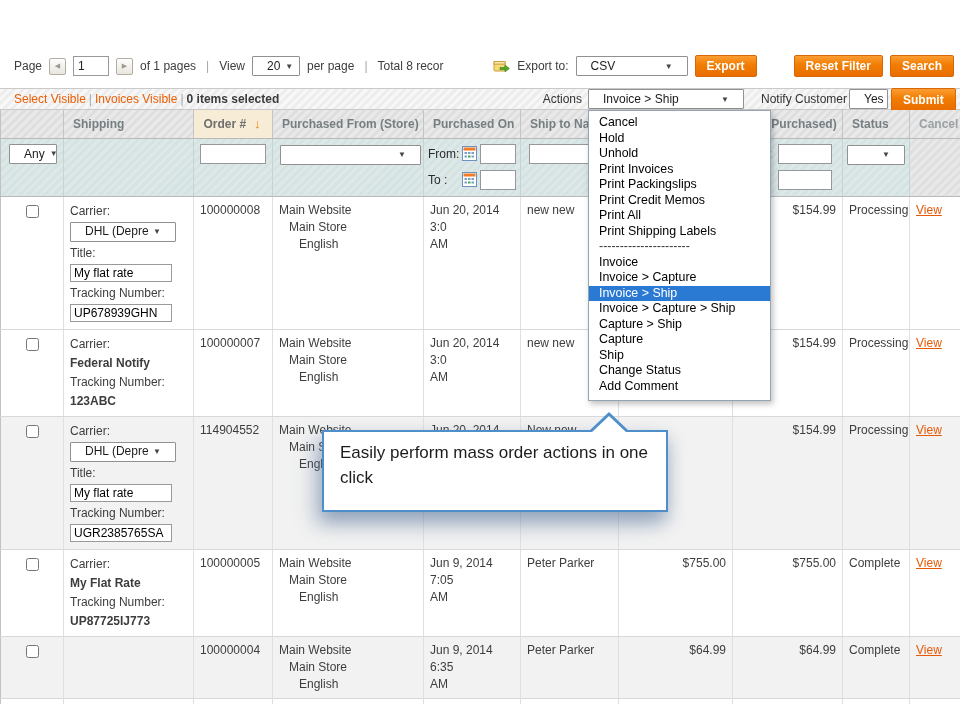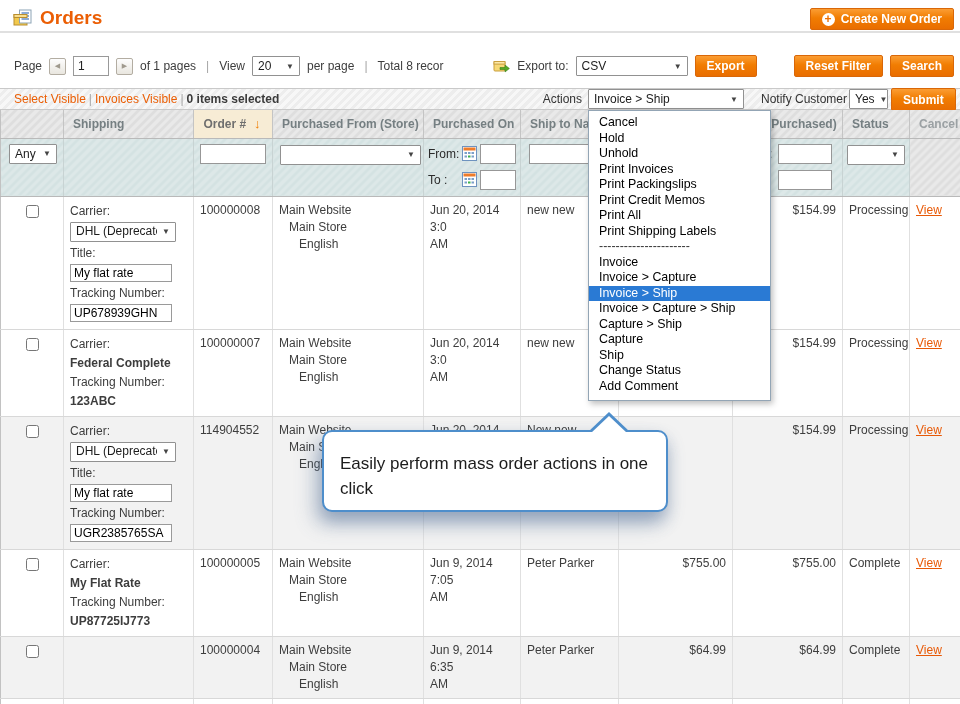--- a/index.html
+++ b/index.html
@@ -19,21 +19,21 @@
   .create-btn{position:absolute;right:6px;top:8px;}
 
   
   .toolbar{position:absolute;top:52px;left:14px;right:6px;height:28px;display:flex;justify-content:space-between;align-items:center;}
   .tb-left,.tb-right{display:flex;align-items:center;gap:7px;}
   .sep{color:#a5a5a5;padding:0 3px;}
   .pgbtn{display:inline-flex;align-items:center;justify-content:center;width:15px;height:15px;
        background:linear-gradient(#fdfdfd,#e9e6df);border:1px solid #b3ada2;border-radius:2px;color:#a09a8e;font-size:7px;cursor:default;}
   .page-input{width:26px;height:16px;border:1px solid #999;font-family:inherit;font-size:12px;text-align:left;padding:1px 4px;color:#222;}
   .fselect{display:inline-flex;justify-content:space-between;align-items:center;background:#fff;border:1px solid #919191;
-       height:20px;padding:0 5px;font-size:12px;color:#1c1c1c;box-sizing:border-box;border-radius:1px;cursor:default;white-space:nowrap;overflow:hidden;}
+       height:20px;padding:0 14px;font-size:12px;color:#1c1c1c;box-sizing:border-box;border-radius:1px;cursor:default;white-space:nowrap;overflow:hidden;}
   .fselect .arr{font-size:8px;color:#444;margin-left:5px;flex:none;}
   .view-select{width:48px;}
   .csv-select{width:112px;}
 
   
   .massaction{position:absolute;top:88px;left:0;width:960px;height:22px;box-sizing:border-box;
        border-top:1px solid #c9c9c9;border-bottom:1px solid #c9c9c9;
        background:repeating-linear-gradient(135deg,#f7f7f7 0 3px,#ededed 3px 6px);
        display:flex;align-items:center;padding:0 0 0 14px;}
   .olink{color:#eb5e04;cursor:pointer;text-decoration:none;}
@@ -89,52 +89,33 @@
 
   
   .dropdown-panel{position:absolute;left:588px;top:110px;width:183px;box-sizing:border-box;z-index:50;
        background:#fff;border:1px solid #93a5b5;box-shadow:2px 3px 6px rgba(0,0,0,.25);padding:4px 0 6px 0;}
   .dd-item{line-height:15.5px;font-size:12.4px;color:#000;padding:0 4px 0 10px;white-space:nowrap;cursor:default;}
   .dd-item.selected{background:#2a7ad4;color:#fff;}
   .dd-item.sep{color:#333;}
 
   
   .tooltip{position:absolute;left:322px;top:430px;width:346px;height:82px;box-sizing:border-box;z-index:60;
-       background:#fff;border:2px solid #4e8ecb;border-radius:10px;padding:19px 16px;
+       background:#fff;border:2px solid #4e8ecb;border-radius:0;padding:8px 16px;
        font-size:17px;line-height:25px;color:#1c1c1c;
        box-shadow:0 9px 16px rgba(80,110,150,.42), -8px 12px 20px rgba(80,110,150,.30);}
   .tt-arrow-border{position:absolute;top:-20px;left:264px;width:0;height:0;
        border-left:21px solid transparent;border-right:21px solid transparent;border-bottom:20px solid #4e8ecb;}
   .tt-arrow-fill{position:absolute;top:-16px;left:267px;width:0;height:0;
        border-left:18px solid transparent;border-right:18px solid transparent;border-bottom:17px solid #fff;}
 </style>
 </head>
 <body>
 
 <div class="canvas">
 
-  <div class="page-header">
-    <div class="ph-left">
-      <span style="line-height:0;">
-        <svg width="20" height="20" viewBox="0 0 20 20">
-          <rect x="1" y="6.5" width="13" height="10.5" fill="#f2c94c" stroke="#b98e2f"></rect>
-          <rect x="6.5" y="2" width="11.5" height="13" fill="#fff" stroke="#8ca3b5"></rect>
-          <line x1="8.5" y1="5" x2="16" y2="5" stroke="#5b87c5" stroke-width="1.4"></line>
-          <line x1="8.5" y1="8" x2="16" y2="8" stroke="#5b87c5" stroke-width="1.4"></line>
-          <line x1="8.5" y1="11" x2="16" y2="11" stroke="#5b87c5" stroke-width="1.4"></line>
-          <rect x="1" y="6.5" width="13" height="3" fill="#fadf8e" stroke="#b98e2f"></rect>
-        </svg>
-      </span>
-      <span class="page-title">Orders</span>
-    </div>
-    <button class="btn create-btn">
-      <span class="plus">+</span>
-      <span>Create New Order</span>
-    </button>
-  </div>
 
   <div class="toolbar">
     <div class="tb-left">
       <span>Page</span>
       <span class="pgbtn">◀</span>
       <input class="page-input" value="1" style="">
       <span class="pgbtn">▶</span>
       <span>of 1 pages</span>
       <span class="sep">|</span>
       <span>View</span>
@@ -313,21 +294,21 @@
     <td class="dcell c-shipto">new new</td>
     <td class="dcell c-money"></td>
     <td class="dcell c-money">$154.99</td>
     <td class="dcell c-status">Processing</td>
     <td class="dcell c-action"><a class="view">View</a></td>
         </tr>
         <tr style="height: 77px;">
     <td class="dcell c-check"><input type="checkbox" style=""></td>
     <td class="dcell c-ship">
             <div class="sline">Carrier:</div>
-        <div class="sline b">Federal Complete</div>
+        <div class="sline b">Federal Notify</div>
         <div class="sline">Tracking Number:</div>
         <div class="sline b">123ABC</div>
           </td>
     <td class="dcell c-order">100000007</td>
     <td class="dcell c-store">
             <div style="padding-left:0px">Main Website</div>
             <div style="padding-left:10px">Main Store</div>
             <div style="padding-left:20px">English</div>
           </td>
     <td class="dcell c-date">

